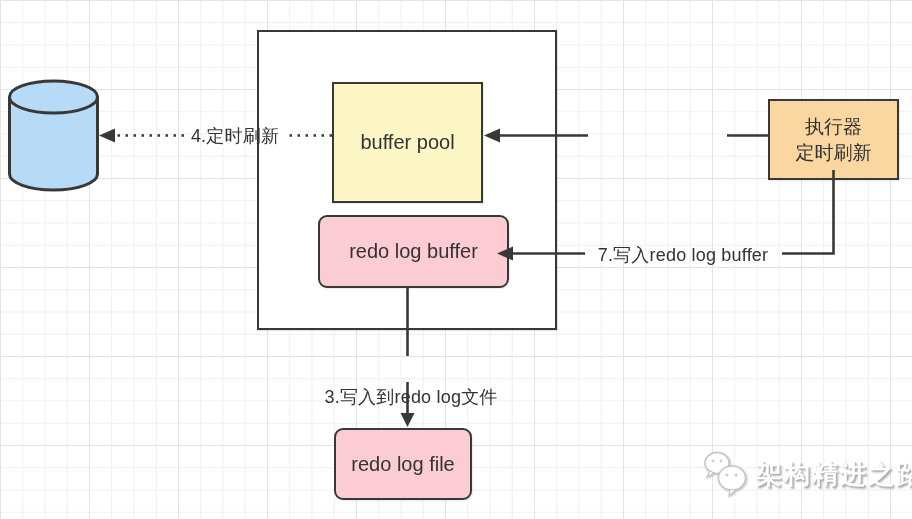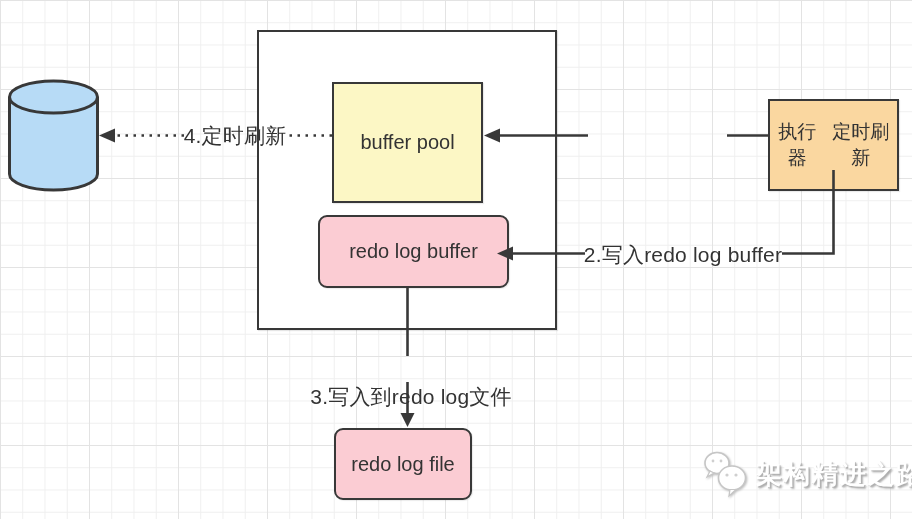--- a/index.html
+++ b/index.html
@@ -21,26 +21,26 @@
     z-index:1; box-shadow:1px 1px 1px rgba(0,0,0,0.10);
   }
   .node {
     position:absolute; display:flex; align-items:center; justify-content:center;
     border:2.5px solid #383838; box-sizing:border-box; z-index:2;
     font-size:20px; text-align:center; box-shadow:1px 1px 1px rgba(0,0,0,0.08);
   }
   .node-buffer-pool   { left:332px; top:82px;  width:151px; height:121px; }
   .node-redo-buffer   { left:318px; top:215px; width:191px; height:73px; border-radius:9px; }
   .node-redo-file     { left:334px; top:428px; width:138px; height:72px; border-radius:9px; }
-  .node-executor      { left:768px; top:99px;  width:131px; height:92px;
-                        font-size:19px; line-height:1.35; }
+  .node-executor      { left:768px; top:99px;  width:131px; height:81px;
+                        flex-direction:column; font-size:19px; line-height:1.35; }
   .overlay { position:absolute; left:0; top:0; z-index:3; pointer-events:none; }
   .edge-label {
     position:absolute; z-index:4; transform:translate(-50%,-50%);
-    font-size:21px; white-space:nowrap; color:#333; letter-spacing:0.2px;
+    font-size:18px; white-space:nowrap; color:#333; letter-spacing:0.2px;
   }
   .lbl-1 { left:657px; top:136px; }
   .lbl-2 { left:683px; top:255px; }
   .lbl-3 { left:411px; top:369px;margin-top:28px; }
   .lbl-4 { left:235px; top:136px; }
   .watermark {
     position:absolute; left:703px; top:450px; z-index:5;
     display:flex; align-items:center; gap:7px;
   }
   .watermark-text {
@@ -99,21 +99,21 @@
     </g>
     <polygon points="407.5,427 400.5,413 414.5,413" fill="#383838"></polygon>
 
     <g stroke="#383838" stroke-width="2.6" stroke-dasharray="2.5 5.5">
       <line x1="332" y1="135.5" x2="286" y2="135.5"></line>
       <line x1="184" y1="135.5" x2="114" y2="135.5"></line>
     </g>
     <polygon points="99,135.5 115,128.5 115,142.5" fill="#383838"></polygon>
   </svg>
 
-  <div class="edge-label lbl-2">2.写入redo log buffer</div>
+  <div class="edge-label lbl-2">7.写入redo log buffer</div>
   <div class="edge-label lbl-3">3.写入到redo log文件</div>
   <div class="edge-label lbl-4">4.定时刷新</div>
 
   <div class="watermark">
     <svg class="wechat-icon" width="46" height="48" viewBox="0 0 46 48">
       <ellipse cx="14" cy="13" rx="12" ry="10.5" fill="#ffffff" stroke="#c6c6c6" stroke-width="1.6"></ellipse>
       <path d="M7,21 L4,27 L11,23 Z" fill="#ffffff" stroke="#c6c6c6" stroke-width="1.2"></path>
       <circle cx="10" cy="11" r="1.4" fill="#cfcfcf"></circle>
       <circle cx="18" cy="11" r="1.4" fill="#cfcfcf"></circle>
       <ellipse cx="29" cy="28" rx="13.5" ry="12" fill="#ffffff" stroke="#c6c6c6" stroke-width="1.6"></ellipse>

